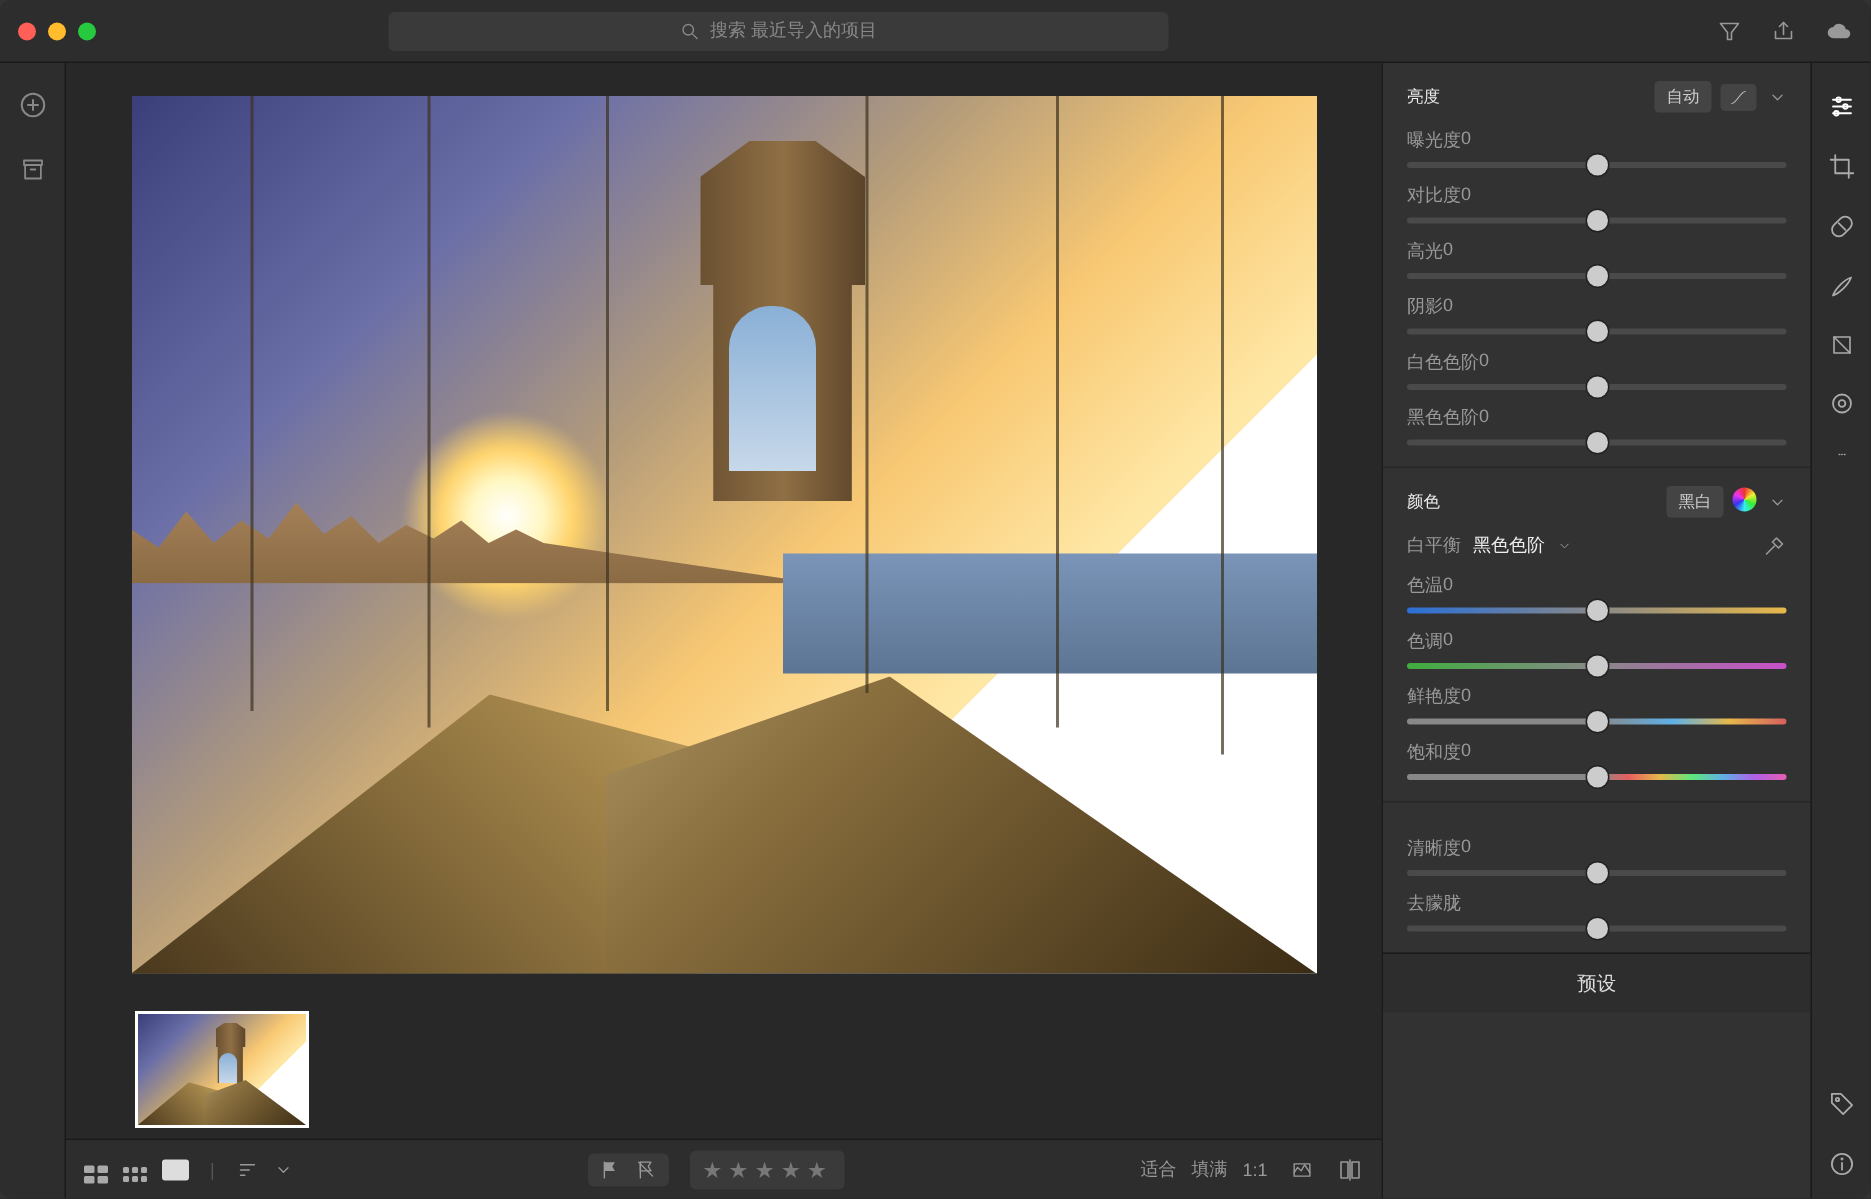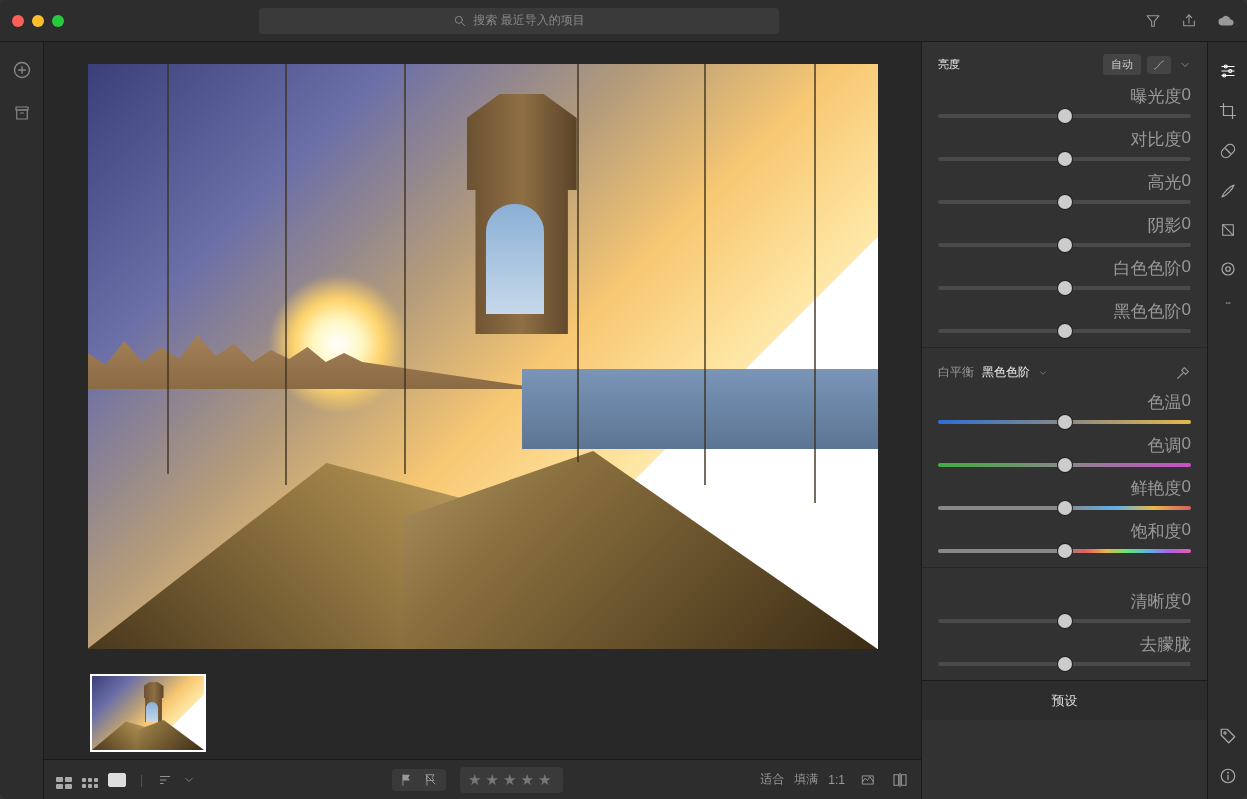--- a/index.html
+++ b/index.html
@@ -57,21 +57,21 @@
 .rpanel { width: 286px; background: #323232; border-left:1px solid #1a1a1a; overflow-y:auto; }
 .rpanel::-webkit-scrollbar{width:0}
 .section { border-bottom:1px solid #262626; padding: 12px 16px 14px; }
 .sec-head { display:flex; align-items:center; margin-bottom:10px; }
 .sec-title { color:#eee; font-size:11px; font-weight:500; }
 .sec-head .gap { flex:1; }
 .pill { background:#444; color:#ccc; font-size:11px; padding:3px 8px; border-radius:3px; }
 .curvebox { width:24px; height:18px; background:#444; border-radius:3px; display:flex; align-items:center; justify-content:center; margin-left:6px; }
 .chev { margin-left:8px; color:#999; }
 .slider-row { margin-top: 10px; }
-.slider-lbl { display:flex; justify-content:flex-end; color:#999; font-size:17px; margin-bottom:6px; }
+.slider-lbl { display:flex; justify-content:flex-start; color:#999; font-size:12px; margin-bottom:6px; }
 .track { height:4px; border-radius:2px; position:relative; }
 .track.gray { background:#4a4a4a; }
 .knob { position:absolute; top:50%; width:14px; height:14px; background:#ccc; border-radius:50%; transform:translate(-50%,-50%); box-shadow:0 0 0 1px #222; }
 .temp-grad { background:linear-gradient(90deg,#2b6fd6,#888,#e6b84a); }
 .tint-grad { background:linear-gradient(90deg,#3fae3f,#888,#c94fc9); }
 .vib-grad  { background:linear-gradient(90deg,#888,#888 50%,#5fb0e6 70%,#e6b84a 85%,#d65f5f); }
 .sat-grad  { background:linear-gradient(90deg,#888,#888 50%,#e65f5f,#e6b84a,#5fe67a,#5fb0e6,#b05fe6,#e65fb0); }
 .hue-ring { width:16px;height:16px;border-radius:50%; background: conic-gradient(#e33,#ee3,#3e3,#3ee,#33e,#e3e,#e33); display:inline-block; }
 .presets { height:40px; border-top:1px solid #1a1a1a; display:flex; align-items:center; justify-content:center; color:#ddd; background:#2d2d2d; font-size:13px; }
 .rpanel-wrap { display:flex; }
@@ -319,20 +319,31 @@
                   <span>0</span>
                 </div>
                 <div class="track gray">
                   <div class="knob" style="left: 50%;"></div>
                 </div>
               </div>
             </div>
         </div>
 
         <div class="section">
+          <div class="sec-head">
+            <span class="sec-title">颜色</span>
+            <span class="gap"></span>
+            <span class="pill">黑白</span>
+            <span style="margin-left:6px"><span class="hue-ring"></span></span>
+            <span class="chev icn">
+                <svg width="12" height="12" viewBox="0 0 24 24">
+                  <polyline points="6 9 12 15 18 9"></polyline>
+                </svg>
+              </span>
+          </div>
           <div class="wb-row">
             <span>白平衡</span>
             <span class="wb-val">黑色色阶</span>
             <span class="icn">
                 <svg width="10" height="10" viewBox="0 0 24 24">
                   <polyline points="6 9 12 15 18 9"></polyline>
                 </svg>
               </span>
             <span class="gap" style="flex:1"></span>
             <span class="icn">

